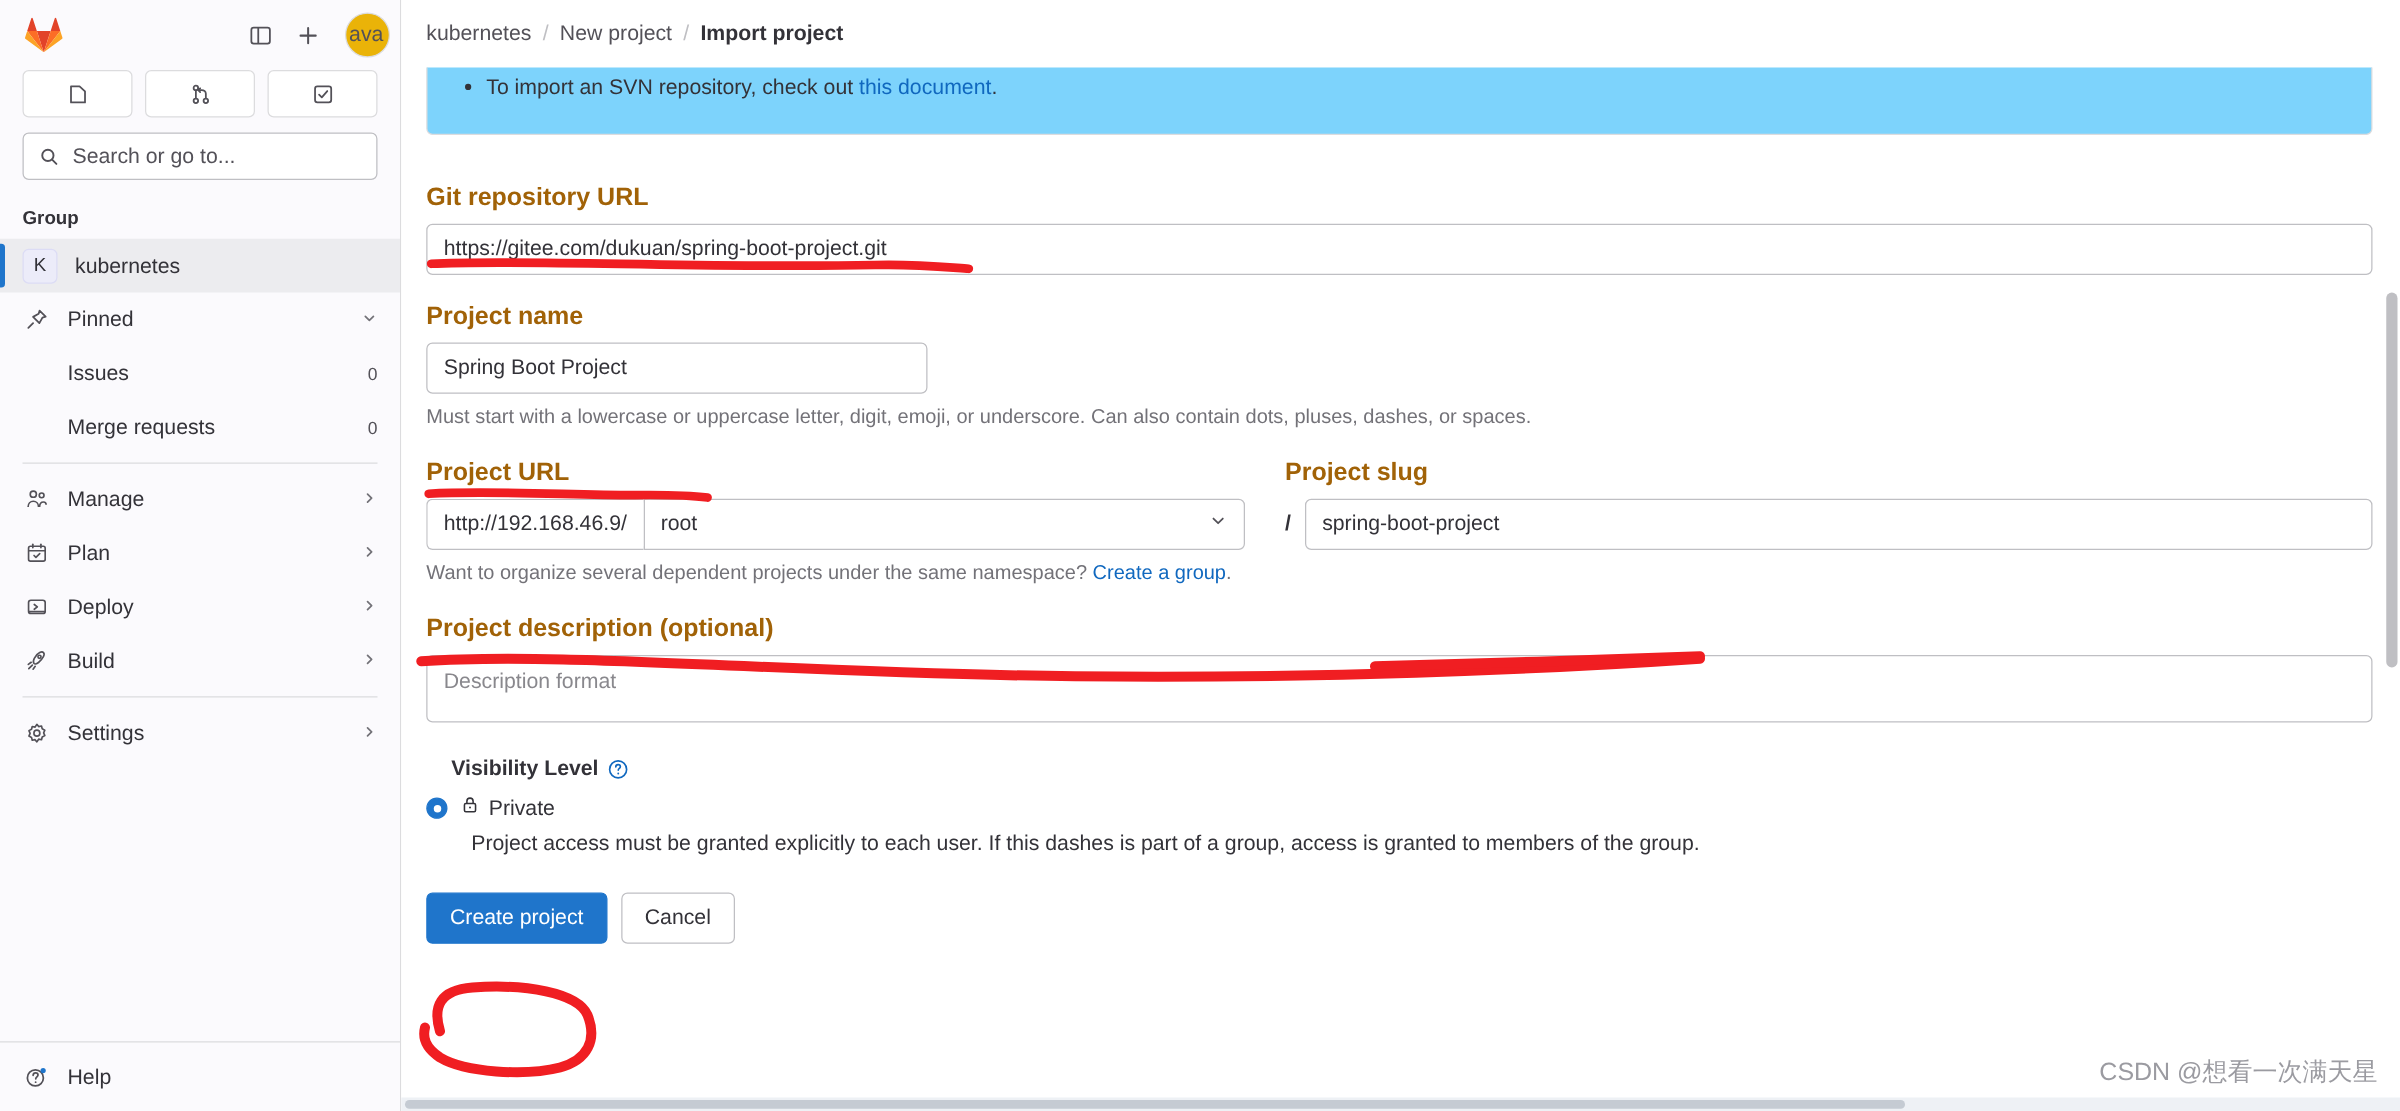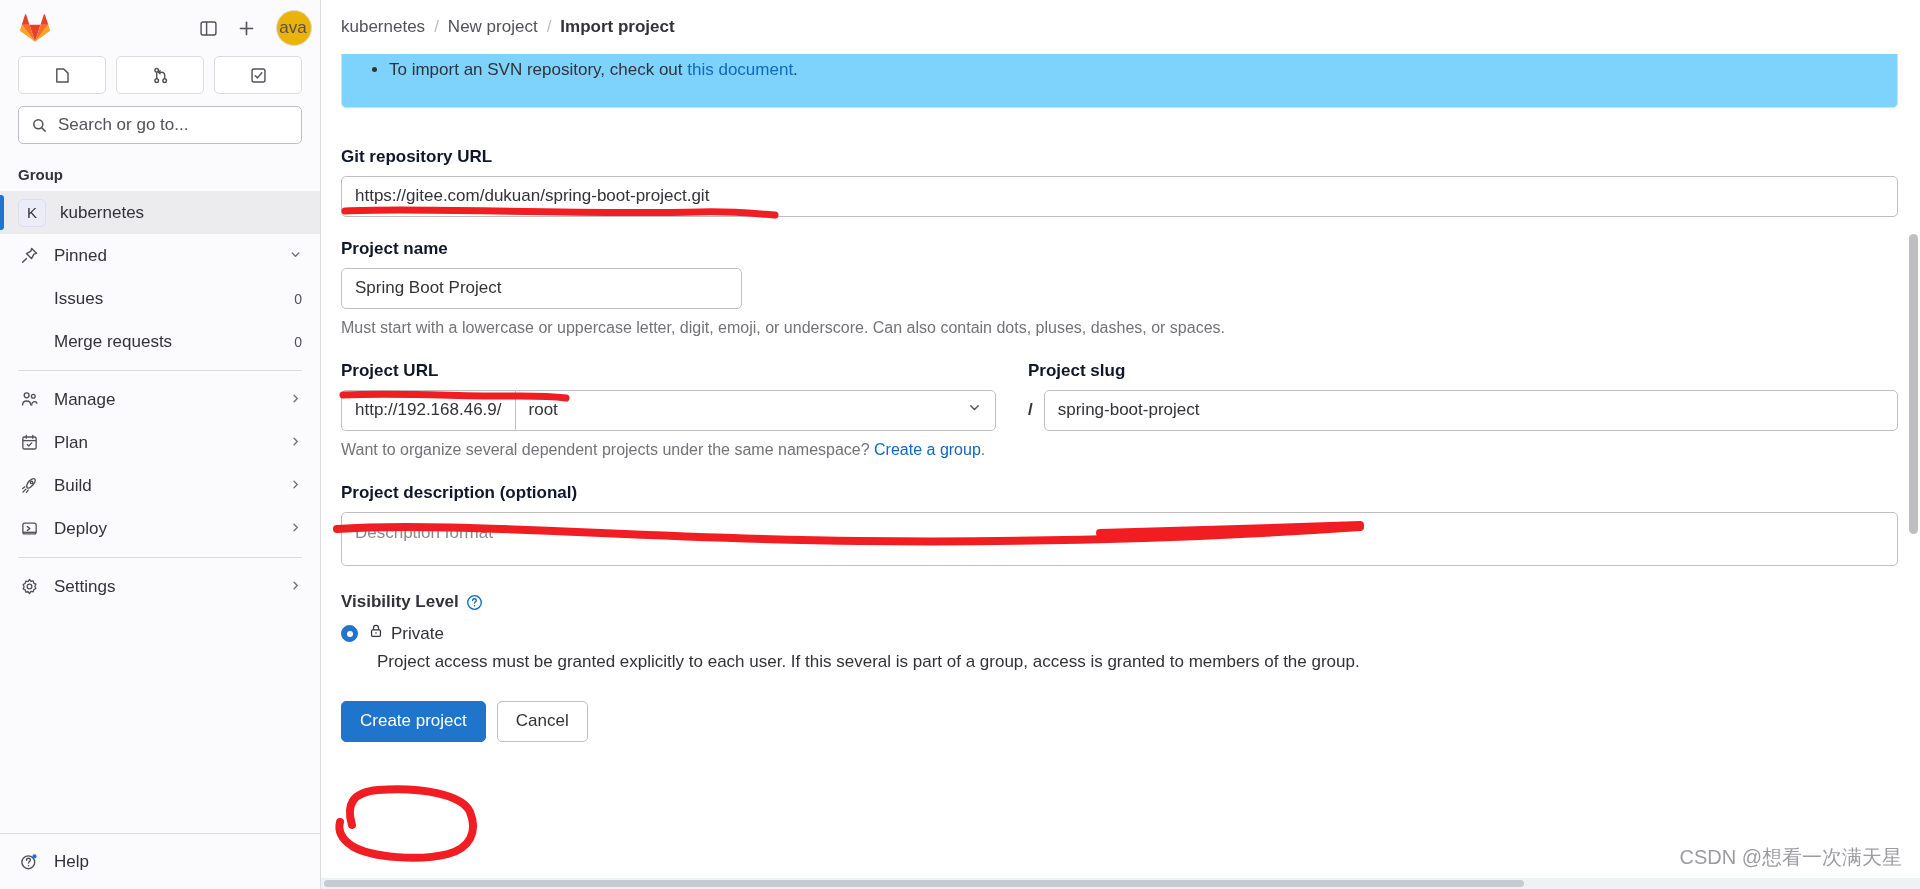--- a/index.html
+++ b/index.html
@@ -112,21 +112,21 @@
   .alert-box {
     border: 1px solid #dcdcde; border-radius: 5px; background: #7dd3fc;
     padding: 14px 20px 24px 20px; margin-bottom: 27px;
     position: relative; top: -12px;
   }
   .alert-list { margin: 0; padding-left: 27px; }
   .alert-list li { font-size: 17px; color: #333238; line-height: 1.5; }
   .a-link { color: #1068bf; cursor: pointer; }
 
   .field-label {
-    font-size: 17px; font-weight: bold; color: #0f172a;
+    font-size: 20px; font-weight: bold; color: #a16207;
     display: block; margin-bottom: 9px;
   }
   .form-row { margin-bottom: 22px; }
   .input {
     width: 100%; height: 41px; border: 1px solid #bfbfc3; border-radius: 5px;
     background: #fff; font-size: 17px; color: #333238;
     padding: 0 13px; font-family: "Liberation Sans", sans-serif;
     outline: none;
   }
   .input::placeholder { color: #89888d; }
@@ -155,21 +155,21 @@
   .slash { font-size: 17px; color: #333238; font-weight: bold; }
 
   .textarea {
     width: 100%; height: 54px; border: 1px solid #bfbfc3; border-radius: 5px;
     background: #fff; font-size: 17px; color: #333238; padding: 10px 13px;
     font-family: "Liberation Sans", sans-serif; resize: none; outline: none;
   }
   .textarea::placeholder { color: #89888d; }
 
   .vis-head { display: flex; align-items: center; gap: 7px; margin-bottom: 11px; }
-  .vis-title { font-size: 17px; font-weight: bold; color: #333238; }
+  .vis-title { font-size: 17px; font-weight: bold; color: #333238; margin-left: 20px; }
   .help-circle { color: #1068bf; display: flex; cursor: pointer; }
   .radio-row { display: flex; align-items: center; gap: 10px; }
   .radio {
     width: 17px; height: 17px; border-radius: 50%;
     background: #1f75cb; border: 1px solid #1f75cb;
     display: flex; align-items: center; justify-content: center;
     flex: 0 0 17px; cursor: pointer;
   }
   .radio::after { content: ""; width: 6px; height: 6px; border-radius: 50%; background: #fff; }
   .radio-label { font-size: 17px; color: #333238; display: flex; align-items: center; gap: 7px; }
@@ -343,42 +343,42 @@
           <svg width="13" height="13" viewBox="0 0 16 16" fill="none" stroke="currentColor" stroke-width="1.7" stroke-linecap="round" stroke-linejoin="round">
               <path d="M6.2 4 L10.2 8 L6.2 12"></path>
             </svg>
         </span>
       </div>
 
 
       <div class="nav-item">
         <span class="nav-ico">
           <svg width="19" height="19" viewBox="0 0 20 20" fill="none" stroke="currentColor" stroke-width="1.4" stroke-linejoin="round">
-            <path d="M7.6 12.4 C6 10.8 8.2 5.4 12.4 3.2 C15.2 1.8 17 3.6 15.6 6.4 C13.4 10.6 9.2 14 7.6 12.4 Z"></path>
-            <circle cx="12.2" cy="6.8" r="1.3"></circle>
-            <path d="M6.2 13.8 L3.2 16.8 M5.2 11.4 L2.8 13.2 M8.6 14.8 L6.8 17.2" stroke-linecap="round"></path>
-          </svg>
-        </span>
-        <span class="nav-label">Build</span>
+            <rect x="3" y="4.4" width="14" height="11.2" rx="2"></rect>
+            <path d="M7.8 8 L10.4 10 L7.8 12" stroke-linecap="round"></path>
+            <line x1="3" y1="14" x2="17" y2="14"></line>
+          </svg>
+        </span>
+        <span class="nav-label">Deploy</span>
         <span class="nav-chev">
           <svg width="13" height="13" viewBox="0 0 16 16" fill="none" stroke="currentColor" stroke-width="1.7" stroke-linecap="round" stroke-linejoin="round">
               <path d="M6.2 4 L10.2 8 L6.2 12"></path>
             </svg>
         </span>
       </div>
 
       <div class="nav-item">
         <span class="nav-ico">
           <svg width="19" height="19" viewBox="0 0 20 20" fill="none" stroke="currentColor" stroke-width="1.4" stroke-linejoin="round">
-            <rect x="3" y="4.4" width="14" height="11.2" rx="2"></rect>
-            <path d="M7.8 8 L10.4 10 L7.8 12" stroke-linecap="round"></path>
-            <line x1="3" y1="14" x2="17" y2="14"></line>
-          </svg>
-        </span>
-        <span class="nav-label">Deploy</span>
+            <path d="M7.6 12.4 C6 10.8 8.2 5.4 12.4 3.2 C15.2 1.8 17 3.6 15.6 6.4 C13.4 10.6 9.2 14 7.6 12.4 Z"></path>
+            <circle cx="12.2" cy="6.8" r="1.3"></circle>
+            <path d="M6.2 13.8 L3.2 16.8 M5.2 11.4 L2.8 13.2 M8.6 14.8 L6.8 17.2" stroke-linecap="round"></path>
+          </svg>
+        </span>
+        <span class="nav-label">Build</span>
         <span class="nav-chev">
           <svg width="13" height="13" viewBox="0 0 16 16" fill="none" stroke="currentColor" stroke-width="1.7" stroke-linecap="round" stroke-linejoin="round">
               <path d="M6.2 4 L10.2 8 L6.2 12"></path>
             </svg>
         </span>
       </div>
 
 
       <div class="sb-divider"></div>
 
@@ -492,21 +492,21 @@
               <span>
                 <svg width="16" height="16" viewBox="0 0 18 18" fill="none" stroke="#333238" stroke-width="1.4">
                   <rect x="4" y="7.6" width="10" height="7.4" rx="1.3"></rect>
                   <path d="M6.2 7.6 V5.6 a2.8 2.8 0 0 1 5.6 0 V7.6"></path>
                   <circle cx="9" cy="11.3" r=".9" fill="#333238" stroke="none"></circle>
                 </svg>
               </span>
               <span>Private</span>
             </span>
           </div>
-          <div class="radio-desc">Project access must be granted explicitly to each user. If this several is part of a group, access is granted to members of the group.</div>
+          <div class="radio-desc">Project access must be granted explicitly to each user. If this dashes is part of a group, access is granted to members of the group.</div>
         </div>
 
         <div class="btn-row">
           <button class="btn btn-primary">Create project</button>
           <button class="btn btn-default">Cancel</button>
         </div>
 
       </div>
     </div>
 

